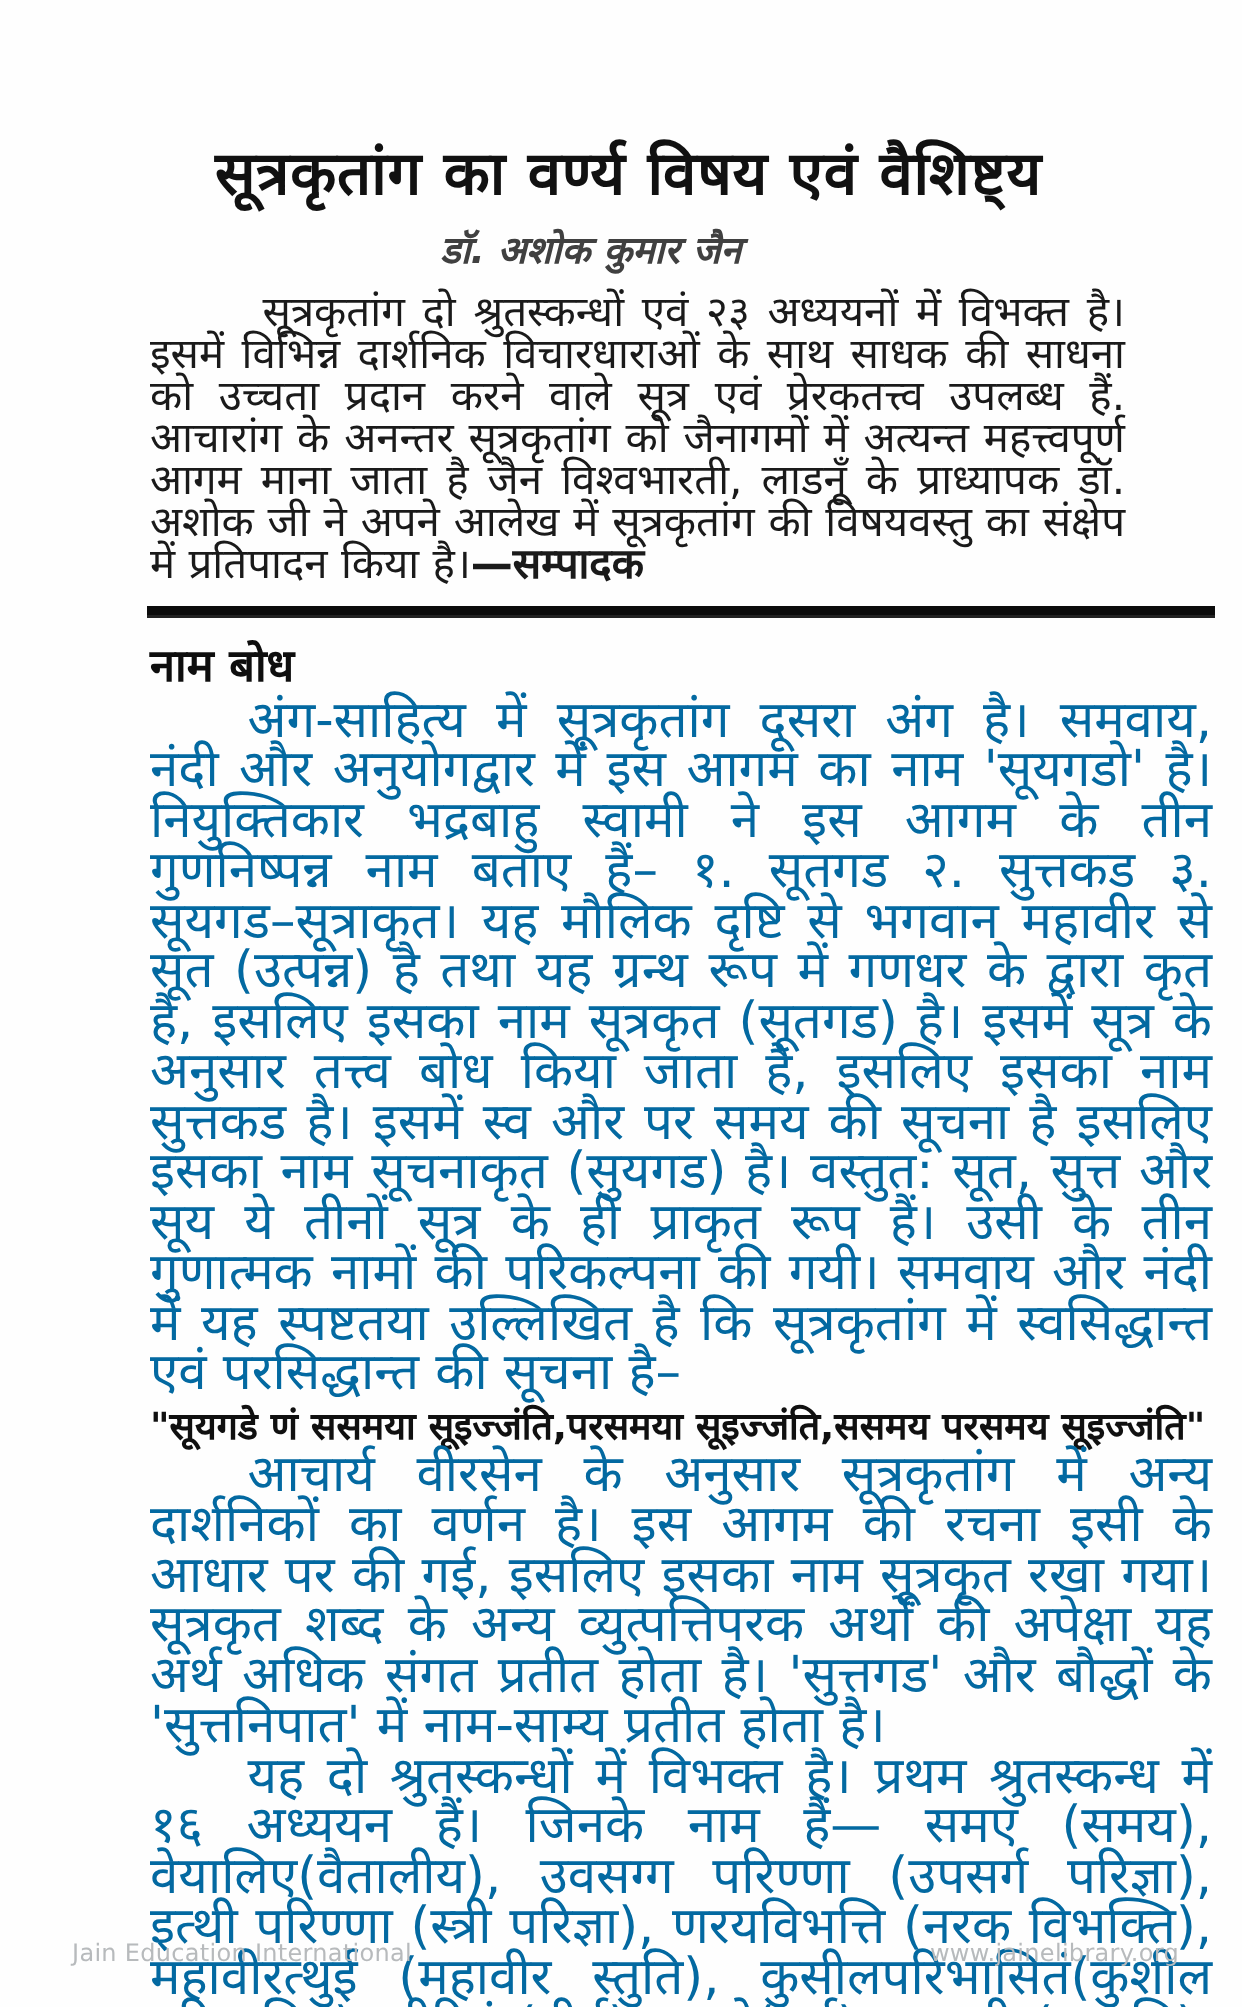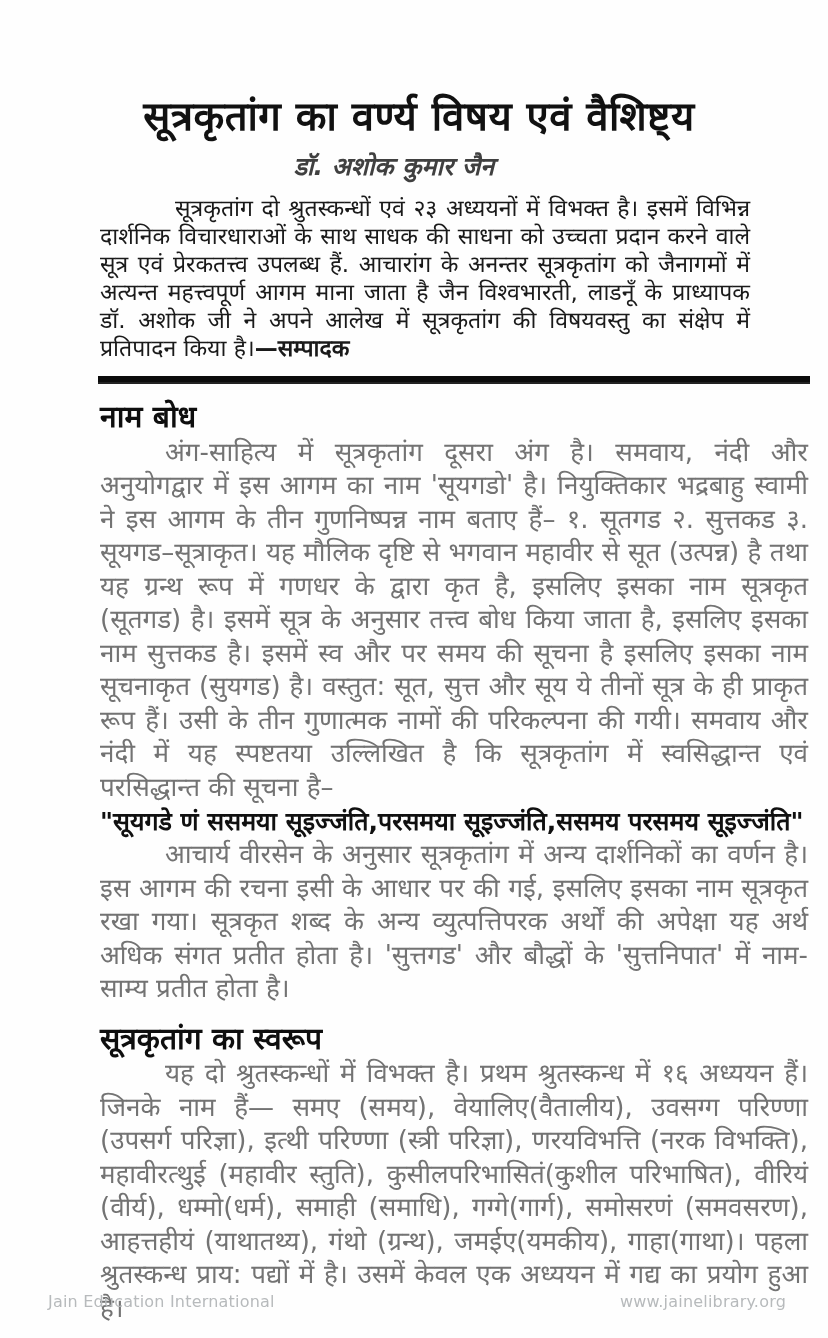--- a/index.html
+++ b/index.html
@@ -34,21 +34,21 @@
     text-align: center;
     font-size: 25px;
     font-weight: bold;
     font-style: italic;
     color: #404040;
     margin-top: 8px;
     padding-right: 120px;
   }
   .editorial {
     margin-top: 12px;
-    font-size: 23px;
+    font-size: 28px;
     line-height: 28px;
     font-weight: 500;
     text-align: justify;
     text-indent: 75px;
     padding-right: 58px;
     color: #1a1a1a;
   }
   .editorial .sig {
     font-weight: bold;
     font-style: normal;
@@ -62,24 +62,24 @@
     border-bottom: 2px solid #222;
   }
   .section-heading {
     font-size: 30px;
     font-weight: bold;
     color: #0e0e0e;
     margin-top: 14px;
     line-height: 1.25;
   }
   .body-para {
-    font-size: 26px;
+    font-size: 34px;
     line-height: 33.5px;
     text-align: justify;
-    color: #737373;
+    color: #0369a1;
   }
   .indent { text-indent: 65px; }
   .quote-line {
     font-size: 25px;
     font-weight: bold;
     line-height: 33px;
     color: #101010;
     margin-top: 1px;
   }
   .footer {
@@ -113,21 +113,20 @@
 
     <h2 class="section-heading">नाम बोध</h2>
 
     <p class="body-para indent">अंग-साहित्य में सूत्रकृतांग दूसरा अंग है। समवाय, नंदी और अनुयोगद्वार में इस आगम का नाम 'सूयगडो' है। नियुक्तिकार भद्रबाहु स्वामी ने इस आगम के तीन गुणनिष्पन्न नाम बताए हैं– १. सूतगड २. सुत्तकड ३. सूयगड–सूत्राकृत। यह मौलिक दृष्टि से भगवान महावीर से सूत (उत्पन्न) है तथा यह ग्रन्थ रूप में गणधर के द्वारा कृत है, इसलिए इसका नाम सूत्रकृत (सूतगड) है। इसमें सूत्र के अनुसार तत्त्व बोध किया जाता है, इसलिए इसका नाम सुत्तकड है। इसमें स्व और पर समय की सूचना है इसलिए इसका नाम सूचनाकृत (सुयगड) है। वस्तुत: सूत, सुत्त और सूय ये तीनों सूत्र के ही प्राकृत रूप हैं। उसी के तीन गुणात्मक नामों की परिकल्पना की गयी। समवाय और नंदी में यह स्पष्टतया उल्लिखित है कि सूत्रकृतांग में स्वसिद्धान्त एवं परसिद्धान्त की सूचना है–</p>
 
     <p class="quote-line">"सूयगडे णं ससमया सूइज्जंति,परसमया सूइज्जंति,ससमय परसमय सूइज्जंति"</p>
 
 
     <p class="body-para indent">आचार्य वीरसेन के अनुसार सूत्रकृतांग में अन्य दार्शनिकों का वर्णन है। इस आगम की रचना इसी के आधार पर की गई, इसलिए इसका नाम सूत्रकृत रखा गया। सूत्रकृत शब्द के अन्य व्युत्पत्तिपरक अर्थों की अपेक्षा यह अर्थ अधिक संगत प्रतीत होता है। 'सुत्तगड' और बौद्धों के 'सुत्तनिपात' में नाम-साम्य प्रतीत होता है।</p>
 
-    <h2 class="section-heading">सूत्रकृतांग का स्वरूप</h2>
 
     <p class="body-para indent">यह दो श्रुतस्कन्धों में विभक्त है। प्रथम श्रुतस्कन्ध में १६ अध्ययन हैं। जिनके नाम हैं— समए (समय), वेयालिए(वैतालीय), उवसग्ग परिण्णा (उपसर्ग परिज्ञा), इत्थी परिण्णा (स्त्री परिज्ञा), णरयविभत्ति (नरक विभक्ति), महावीरत्थुई (महावीर स्तुति), कुसीलपरिभासितं(कुशील परिभाषित), वीरियं (वीर्य), धम्मो(धर्म), समाही (समाधि), गग्गे(गार्ग), समोसरणं (समवसरण), आहत्तहीयं (याथातथ्य), गंथो (ग्रन्थ), जमईए(यमकीय), गाहा(गाथा)। पहला श्रुतस्कन्ध प्राय: पद्यों में है। उसमें केवल एक अध्ययन में गद्य का प्रयोग हुआ है।</p>
 
   </div>
 
   <div class="footer">
     <span class="f-left">Jain Education International</span>
     <span class="f-right">www.jainelibrary.org</span>
   </div>
 

